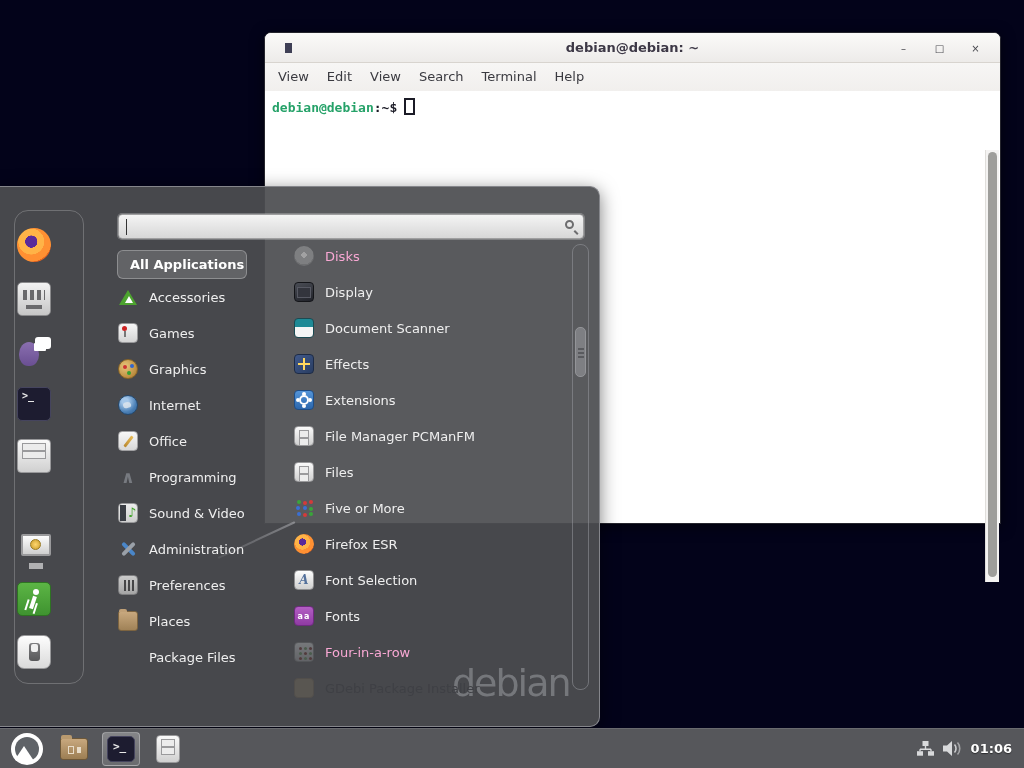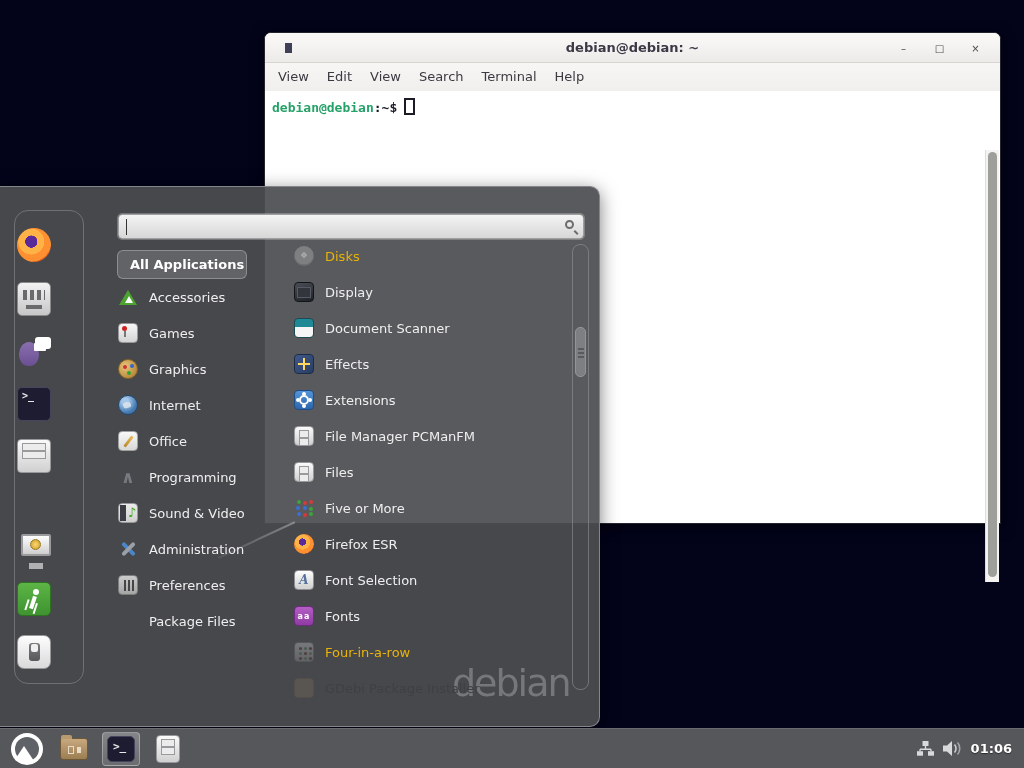--- a/index.html
+++ b/index.html
@@ -51,21 +51,21 @@
     background:#6d6d6f;transform:rotate(45deg);transform-origin:left top;}
   .allapps-btn{position:absolute;left:117px;top:63px;width:130px;height:29px;
     background:rgba(255,255,255,.15);border:1px solid rgba(255,255,255,.28);
     border-radius:6px;color:#ffffff;font-size:13px;font-weight:600;
     display:flex;align-items:center;padding-left:12px;}
   .cat-col{position:absolute;left:112px;top:92px;width:172px;}
   .app-col{position:absolute;left:288px;top:51px;width:282px;}
   .row{height:36px;display:flex;align-items:center;gap:11px;padding-left:6px;
     color:#efefef;font-size:13px;}
   .row .lbl{white-space:nowrap;}
-  .dim{color:#eab308;}
+  .dim{color:#f9a8d4;}
   .dim .ic{opacity:.55;filter:saturate(.4);}
   .faded{color:#3f4045;}
   .faded .ic{opacity:.28;}
   .menu-scrollbar{position:absolute;left:572px;top:57px;width:17px;height:446px;
     border:1px solid rgba(150,151,156,.55);border-radius:8px;}
   .menu-thumb{position:absolute;left:2px;top:82px;width:11px;height:50px;
     background:#7e7f83;border:1px solid #939498;border-radius:5px;}
   .menu-thumb::after{content:"";position:absolute;left:2px;top:20px;width:6px;height:2px;
     background:#595a5e;box-shadow:0 4px 0 #595a5e,0 8px 0 #595a5e;}
   .watermark{position:absolute;left:452px;top:474px;font-size:38px;font-weight:normal;
@@ -308,20 +308,24 @@
       </div>
     <div class="row">
         <span class="ic s20 ic-admin"></span>
         <span class="lbl">Administration</span>
       </div>
     <div class="row">
         <span class="ic s20 ic-preferences"></span>
         <span class="lbl">Preferences</span>
       </div>
     <div class="row">
+        <span class="ic s20 ic-places"></span>
+        <span class="lbl">Places</span>
+      </div>
+    <div class="row">
         <span class="ic s20 ic-spacer"></span>
         <span class="lbl">Package Files</span>
       </div>
   </div>
 
   <div class="app-col">
     <div class="row app dim">
         <span class="ic s20 ic-disks"></span>
         <span class="lbl">Disks</span>
       </div>

